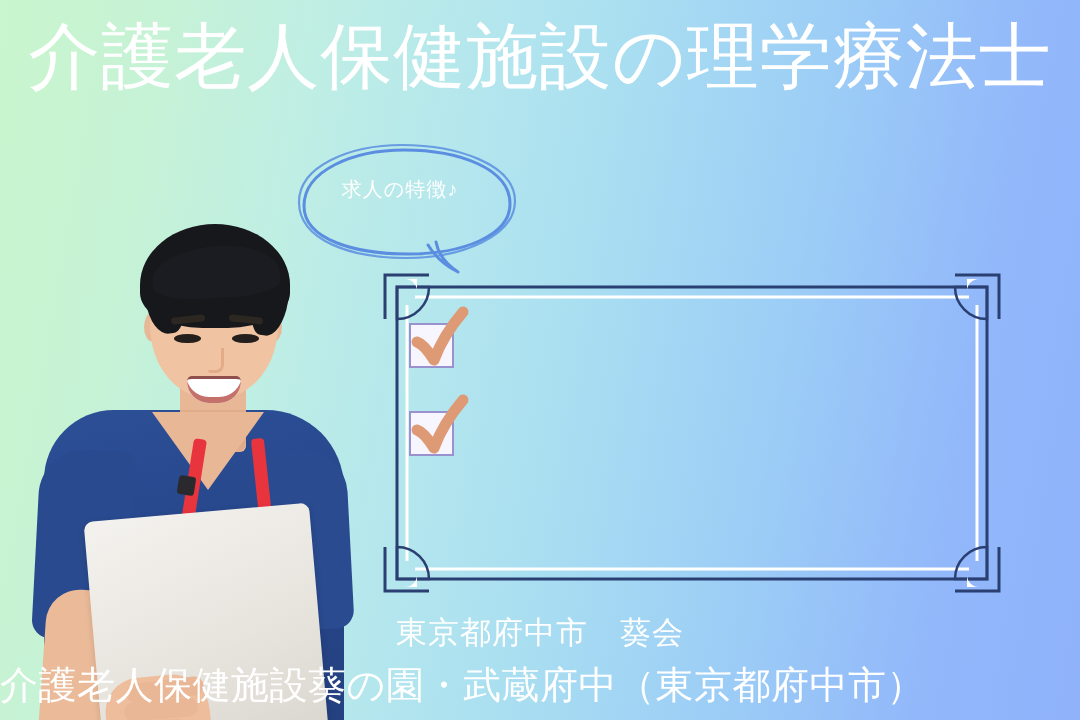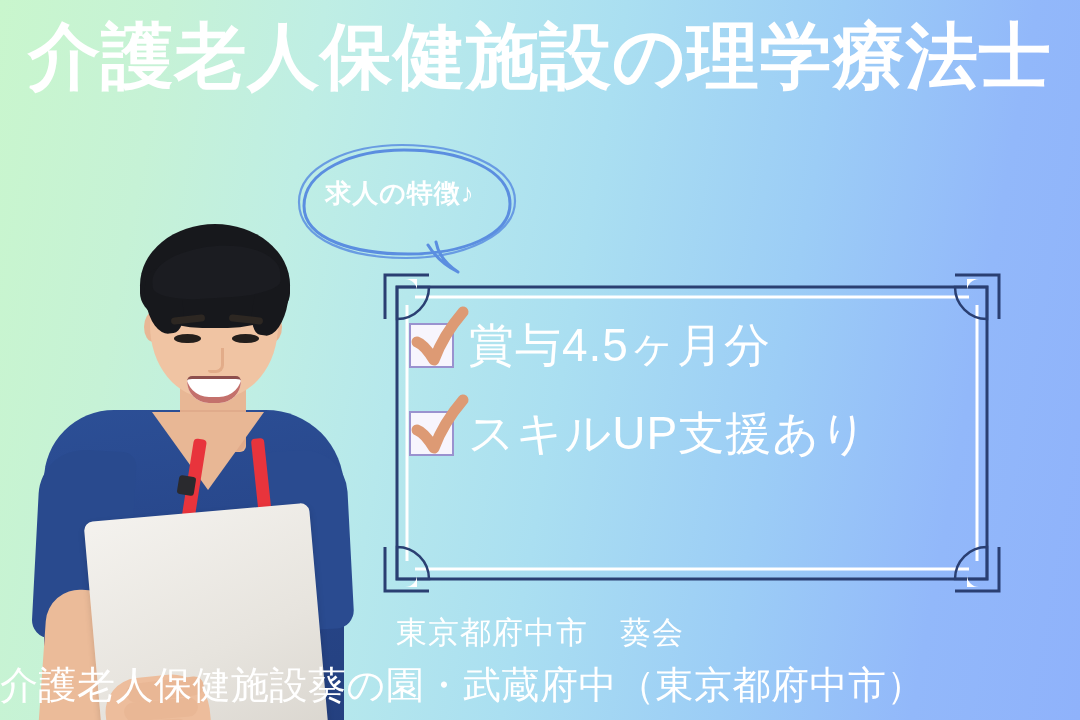--- a/index.html
+++ b/index.html
@@ -29,21 +29,21 @@
 
   
   .title {
     position: absolute;
     left: 0;
     top: 20px;
     width: 1080px;
     text-align: center;
     color: #ffffff;
     font-size: 72px;
-    font-weight: 700;
+    font-weight: 400;
     letter-spacing: 1px;
     line-height: 1.0;
     white-space: nowrap;
     user-select: none;
   }
 
   
   .photo {
     position: absolute;
     left: 30px;
@@ -308,22 +308,22 @@
     height: 132px;
   }
   .bubble-svg { display: block; overflow: visible; }
   .bubble-text {
     position: absolute;
     left: 0;
     top: 34px;
     width: 228px;
     text-align: center;
     color: #ffffff;
-    font-size: 26px;
-    font-weight: 700;
+    font-size: 20px;
+    font-weight: 400;
     letter-spacing: 1px;
     white-space: nowrap;
     user-select: none;
   }
 
   
   .frame {
     position: absolute;
     left: 383px;
     top: 273px;
@@ -481,31 +481,29 @@
     </svg>
 
     <div class="feature-list">
 
       <div class="feature-row">
         <span class="checkbox">
           <svg class="check-svg" viewBox="0 0 62 66">
             <path d="M10 36 C16 38 22 46 27 54 C33 38 44 20 56 6" fill="none" stroke="#dd9a74" stroke-width="11" stroke-linecap="round" stroke-linejoin="round"></path>
           </svg>
         </span>
-        <span class="feature-label">賞与4.5ヶ月分</span>
       </div>
 
 
       <div class="feature-row">
         <span class="checkbox">
           <svg class="check-svg" viewBox="0 0 62 66">
             <path d="M10 36 C16 38 22 46 27 54 C33 38 44 20 56 6" fill="none" stroke="#dd9a74" stroke-width="11" stroke-linecap="round" stroke-linejoin="round"></path>
           </svg>
         </span>
-        <span class="feature-label">スキルUP支援あり</span>
       </div>
 
     </div>
   </div>
 
   <div class="footer-org">東京都府中市　葵会</div>
   <div class="footer-facility">介護老人保健施設葵の園・武蔵府中（東京都府中市）</div>
 
 </div>
 

